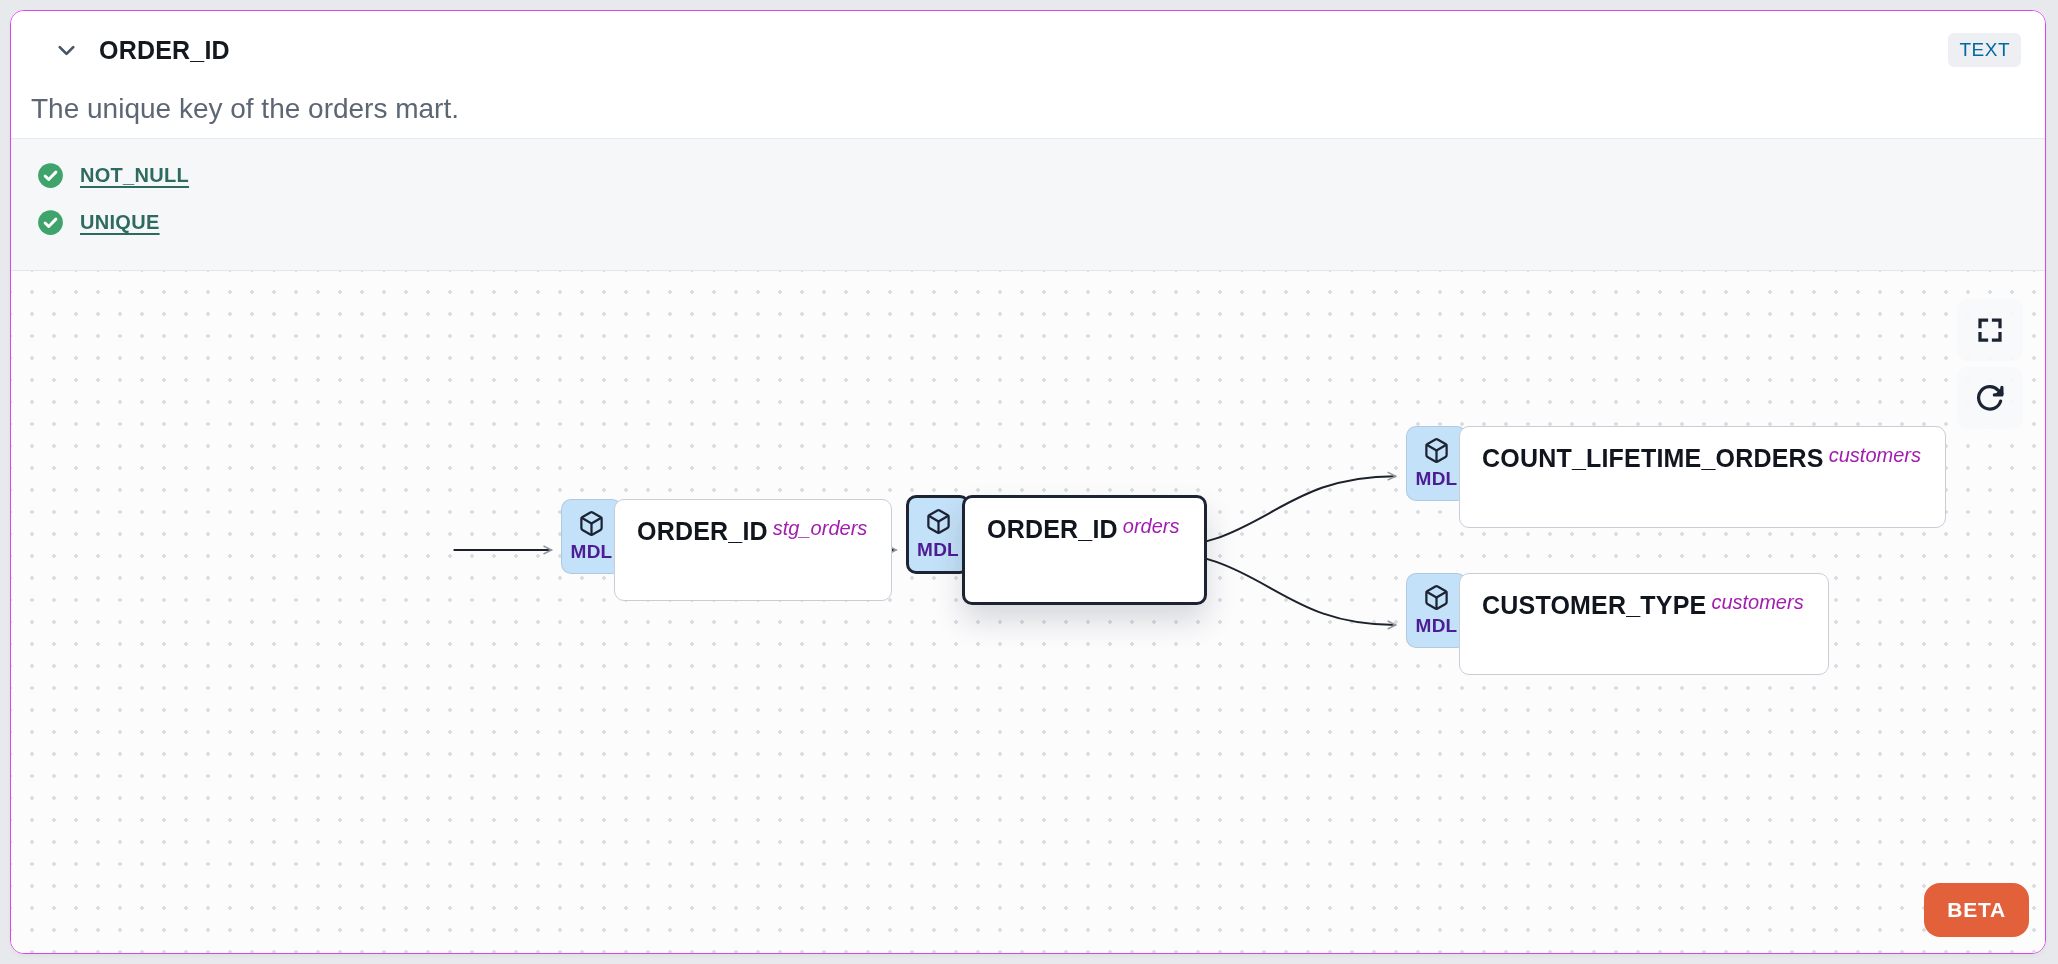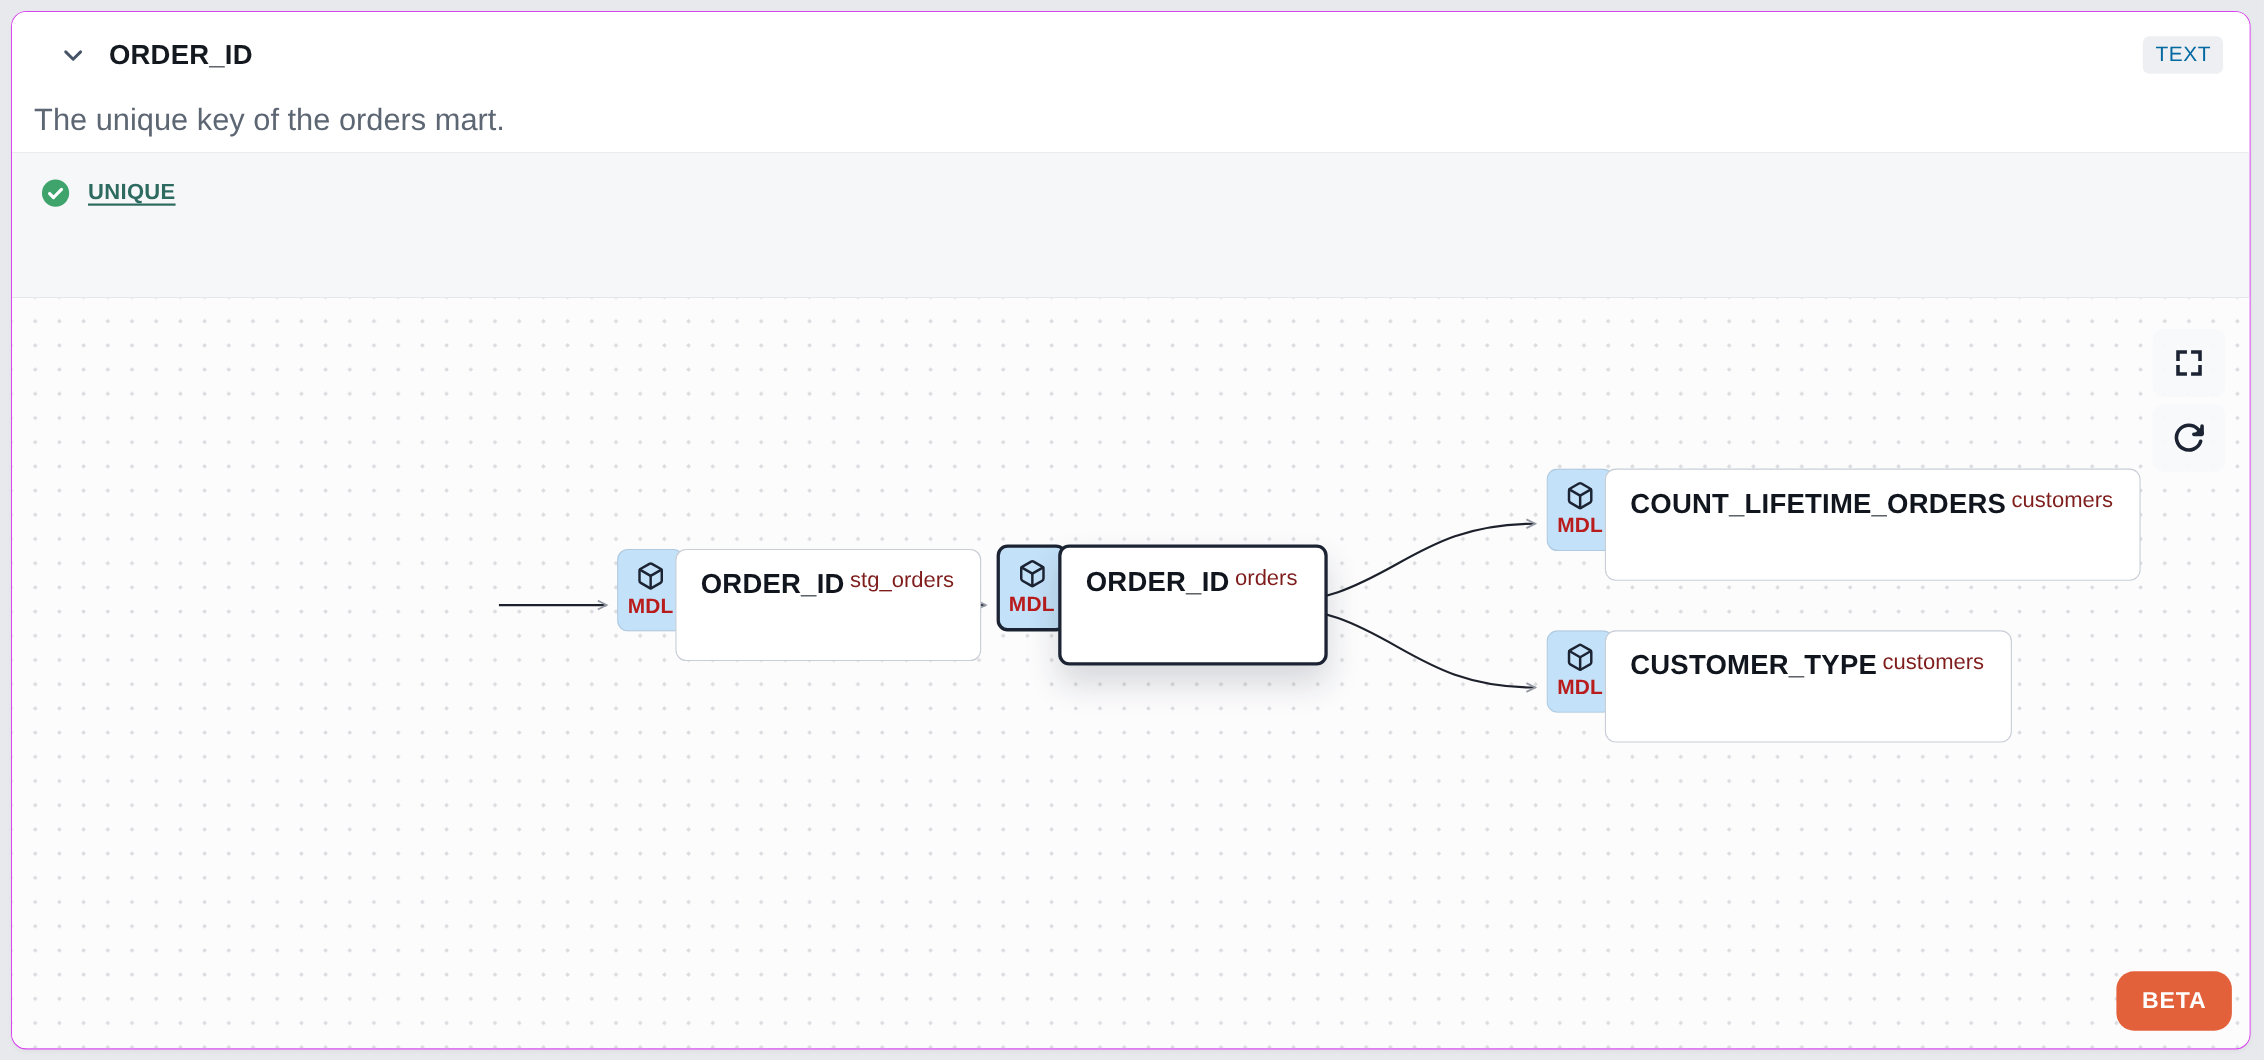--- a/index.html
+++ b/index.html
@@ -75,37 +75,37 @@
   }
   .edges { position: absolute; left: 0; top: 0; width: 100%; height: 100%; pointer-events: none; }
 
   .node { position: absolute; display: flex; align-items: flex-start; cursor: pointer; }
   .node-badge {
     width: 61px; height: 75px;
     border-radius: 10px;
     border: 1px solid rgba(30,40,60,0.12);
     display: flex; flex-direction: column; align-items: center; justify-content: center;
     gap: 4px; flex: none;
-    color: #b91c1c;
+    color: #4c1d95;
   }
   .node-badge .badge-label { font-size: 19px; font-weight: 600; letter-spacing: 0.2px; }
   .badge-src { background: #c5e8e1; }
   .badge-mdl { background: #c3e1f8; }
   .node-card {
     margin-left: -8px;
     min-height: 102px;
     background: #ffffff;
     border: 1px solid #c8cdd6;
     border-radius: 10px;
     padding: 17px 24px 15px 22px;
     display: flex; flex-direction: row; justify-content: center; gap: 5px;
     position: relative; z-index: 2;
   }
   .node-title { font-size: 25px; font-weight: 600; color: #10151e; letter-spacing: 0.2px; white-space: nowrap; }
-  .node-subtitle { font-size: 20px; color: #7f1d1d; white-space: nowrap; }
+  .node-subtitle { font-size: 20px; color: #a21caf; white-space: nowrap; font-style: italic; }
 
   .node.selected .node-badge { border: 3px solid #1c2434; height: 79px; width: 64px; }
   .node.selected .node-card {
     border: 3px solid #1c2434;
     min-height: 110px;
     box-shadow: 0 16px 30px rgba(24,34,52,0.16);
   }
 
   
   .node-1 { left: 166px; top: 228px; }
@@ -145,20 +145,27 @@
             <polyline points="6 9 12 15 18 9"></polyline>
           </svg>
       </button>
       <div class="title">ORDER_ID</div>
       <div class="type-badge">TEXT</div>
     </div>
     <div class="description">The unique key of the orders mart.</div>
   </div>
 
   <div class="tests">
+    <div class="test-row">
+      <svg width="27" height="27" viewBox="0 0 24 24">
+          <circle cx="12" cy="12" r="11" fill="#3fa36c"></circle>
+          <polyline points="7.2 12.4 10.4 15.6 16.8 9" fill="none" stroke="#ffffff" stroke-width="2.6" stroke-linecap="round" stroke-linejoin="round"></polyline>
+        </svg>
+      <a class="test-link">NOT_NULL</a>
+    </div>
     <div class="test-row">
       <svg width="27" height="27" viewBox="0 0 24 24">
           <circle cx="12" cy="12" r="11" fill="#3fa36c"></circle>
           <polyline points="7.2 12.4 10.4 15.6 16.8 9" fill="none" stroke="#ffffff" stroke-width="2.6" stroke-linecap="round" stroke-linejoin="round"></polyline>
         </svg>
       <a class="test-link">UNIQUE</a>
     </div>
   </div>
 
   <div class="graph">

